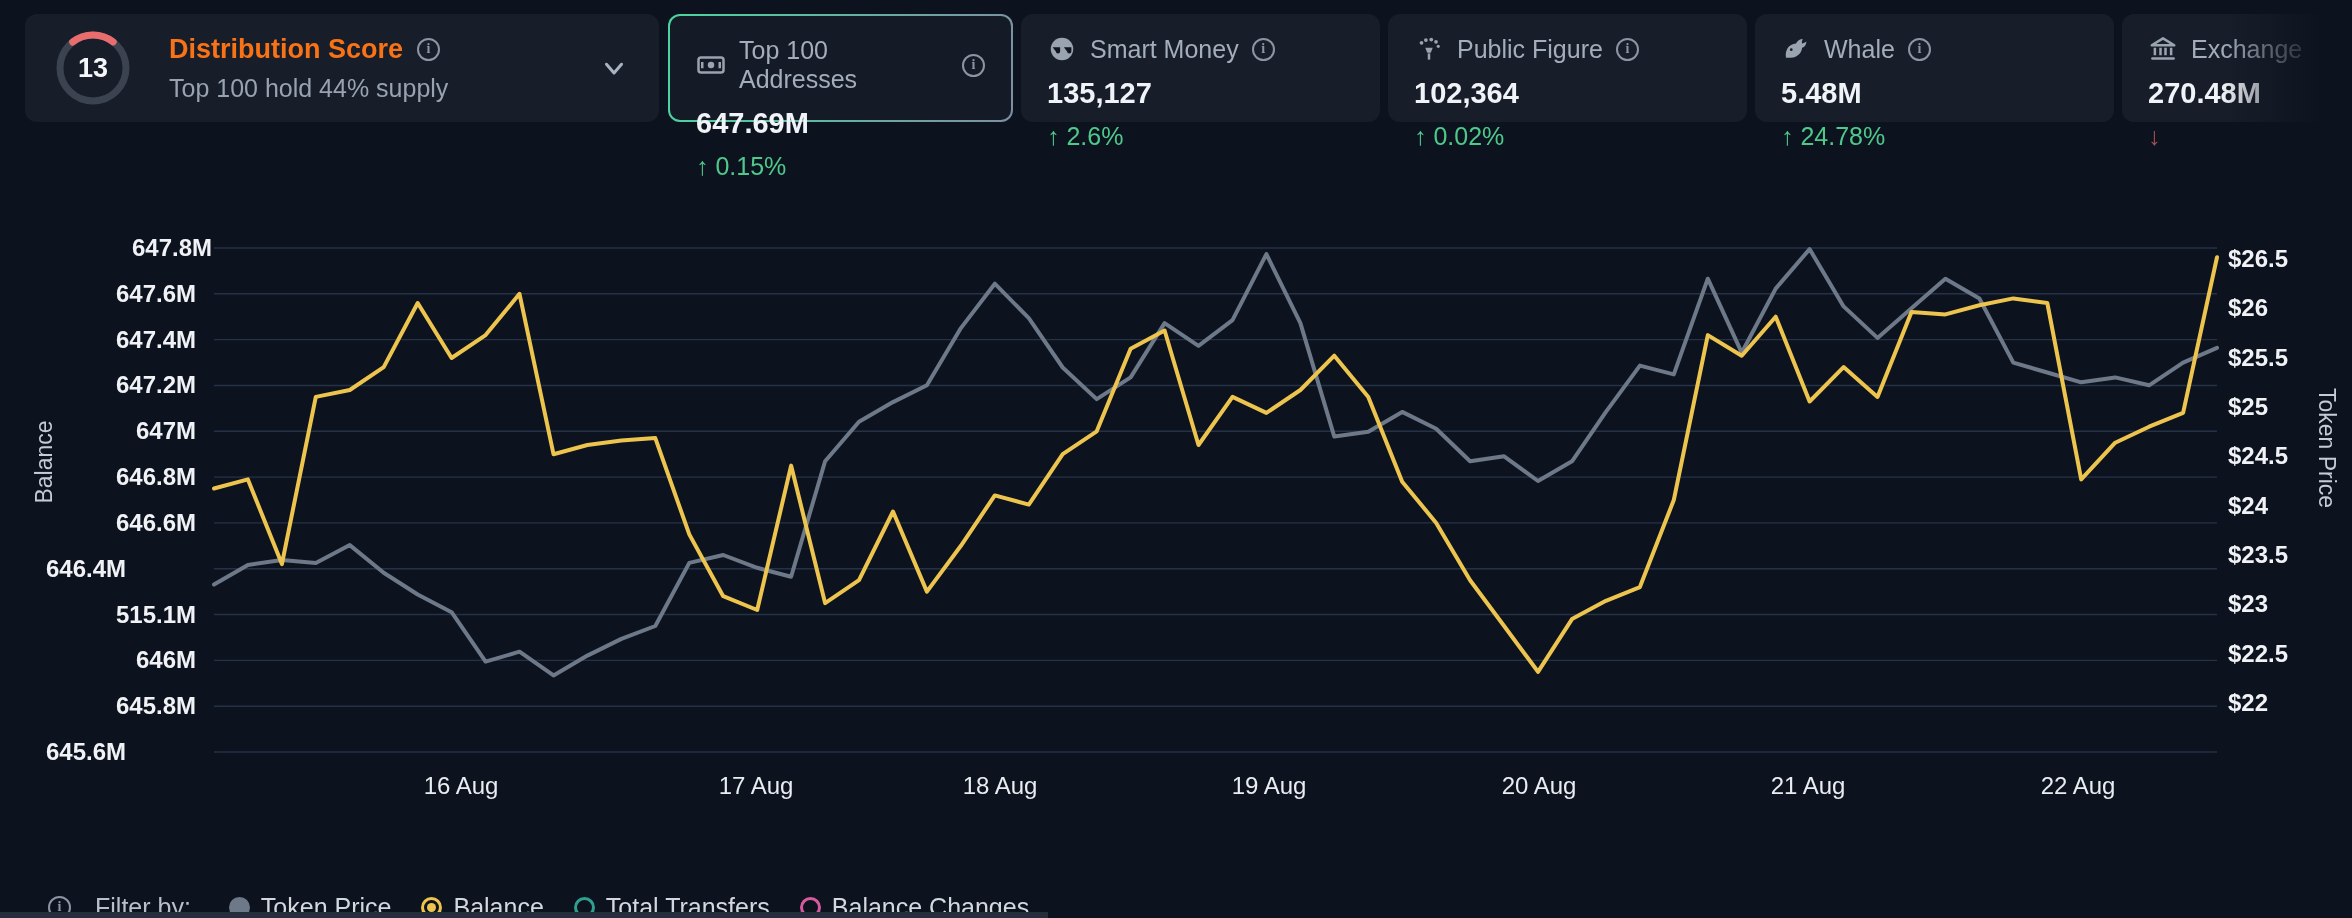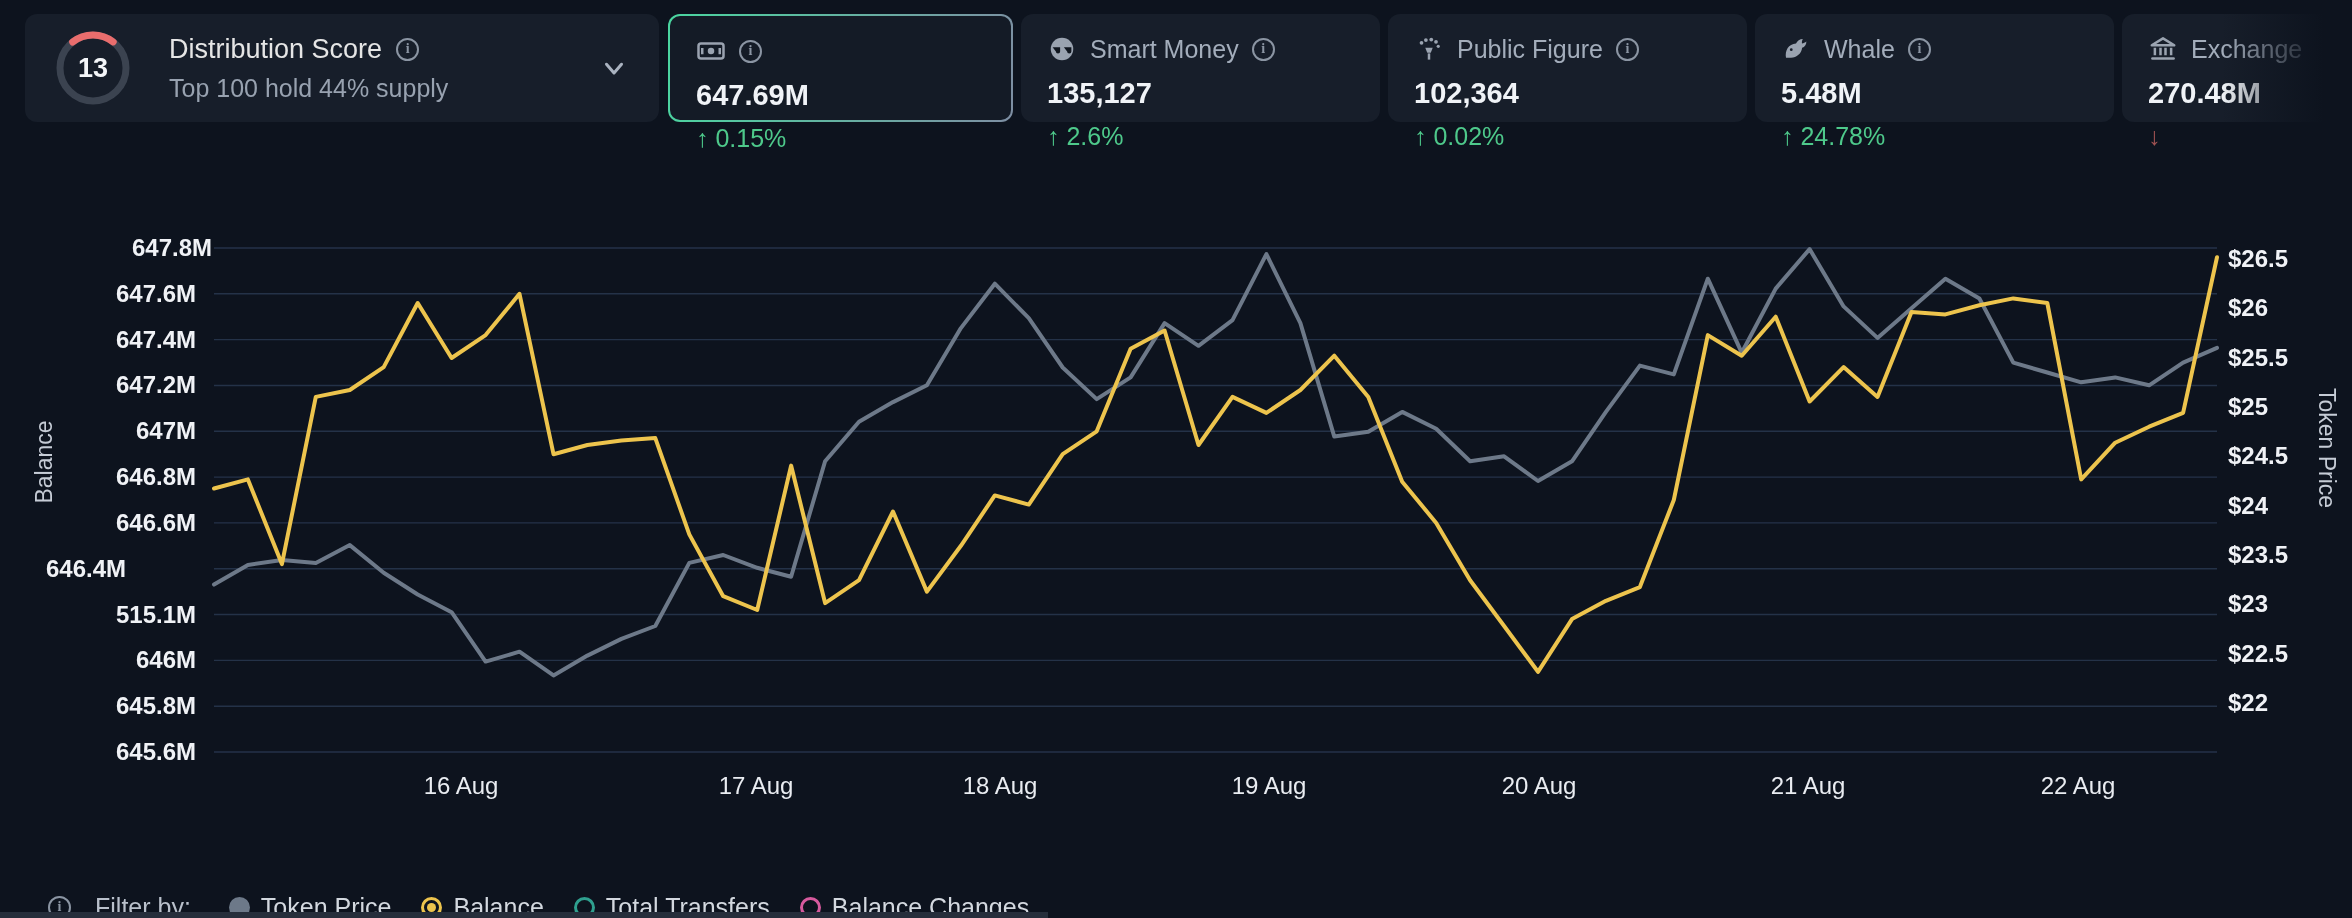--- a/index.html
+++ b/index.html
@@ -24,21 +24,21 @@
   }
   .gauge-wrap { position:relative; width:76px; height:76px; flex:0 0 auto; }
   .gauge-wrap svg { position:absolute; left:0; top:0; }
   .gauge-score {
     position:absolute; left:0; top:0; width:76px; height:76px;
     display:flex; align-items:center; justify-content:center;
     font-size:27px; font-weight:bold; color:#f4f6f9;
   }
   .dist-text { margin-left:38px; }
   .dist-title-row { display:flex; align-items:center; gap:14px; }
-  .dist-title { font-size:27px; font-weight:normal; color:#e5e5e5; }
+  .dist-title { font-size:27px; font-weight:bold; color:#f97316; }
   .dist-sub { font-size:25px; color:#98a2b0; margin-top:9px; }
   .chevron { margin-left:auto; }
 
   .stat-card { padding:20px 26px; cursor:pointer; }
   .stat-card.selected {
     border:2px solid transparent;
     background:linear-gradient(#141b26,#141b26) padding-box,
                linear-gradient(100deg,#4ad6a0,#7e8ea3) border-box;
   }
   .stat-head { display:flex; align-items:center; gap:13px; }
@@ -128,21 +128,21 @@
     <div class="axis-label" style="left: 46px; top: 281px; width: 150px; text-align: right;">647.6M</div>
     <div class="axis-label" style="left: 46px; top: 327px; width: 150px; text-align: right;">647.4M</div>
     <div class="axis-label" style="left: 46px; top: 372px; width: 150px; text-align: right;">647.2M</div>
     <div class="axis-label" style="left: 46px; top: 418px; width: 150px; text-align: right;">647M</div>
     <div class="axis-label" style="left: 46px; top: 464px; width: 150px; text-align: right;">646.8M</div>
     <div class="axis-label" style="left: 46px; top: 510px; width: 150px; text-align: right;">646.6M</div>
     <div class="axis-label" style="left: 46px; top: 556px; width: 150px; ">646.4M</div>
     <div class="axis-label" style="left: 46px; top: 602px; width: 150px; text-align: right;">515.1M</div>
     <div class="axis-label" style="left: 46px; top: 647px; width: 150px; text-align: right;">646M</div>
     <div class="axis-label" style="left: 46px; top: 693px; width: 150px; text-align: right;">645.8M</div>
-    <div class="axis-label" style="left: 46px; top: 739px; width: 150px; text-align: right;">645.6M</div>
+    <div class="axis-label" style="left: 46px; top: 739px; width: 150px; text-align: left;">645.6M</div>
   </div>
 <div id="right-axis">
     <div class="axis-label" style="left: 2228px; top: 246px;">$26.5</div>
     <div class="axis-label" style="left: 2228px; top: 295px;">$26</div>
     <div class="axis-label" style="left: 2228px; top: 345px;">$25.5</div>
     <div class="axis-label" style="left: 2228px; top: 394px;">$25</div>
     <div class="axis-label" style="left: 2228px; top: 443px;">$24.5</div>
     <div class="axis-label" style="left: 2228px; top: 493px;">$24</div>
     <div class="axis-label" style="left: 2228px; top: 542px;">$23.5</div>
     <div class="axis-label" style="left: 2228px; top: 591px;">$23</div>
@@ -183,20 +183,21 @@
     </svg>
   </div>
 
   <div class="card stat-card selected" style="left:668px; width:345px;">
     <div class="stat-head">
       <svg class="icon-svg" width="30" height="30" viewBox="0 0 24 24">
         <rect x="2" y="6" width="20" height="12" rx="2" fill="none" stroke="#9aa3b0" stroke-width="2"></rect>
         <circle cx="12" cy="12" r="2.6" fill="#9aa3b0"></circle>
         <path d="M5 9.5v5 M19 9.5v5" stroke="#9aa3b0" stroke-width="2"></path>
       </svg>
+      <span class="stat-label">Top 100 Addresses</span>
       <span class="info-icon">i</span>
     </div>
     <div class="stat-value-row">
       <span class="stat-value">647.69M</span>
       <span class="stat-change">↑ 0.15%</span>
     </div>
   </div>
 
   <div class="card stat-card" style="left:1021px; width:359px;">
     <div class="stat-head">

